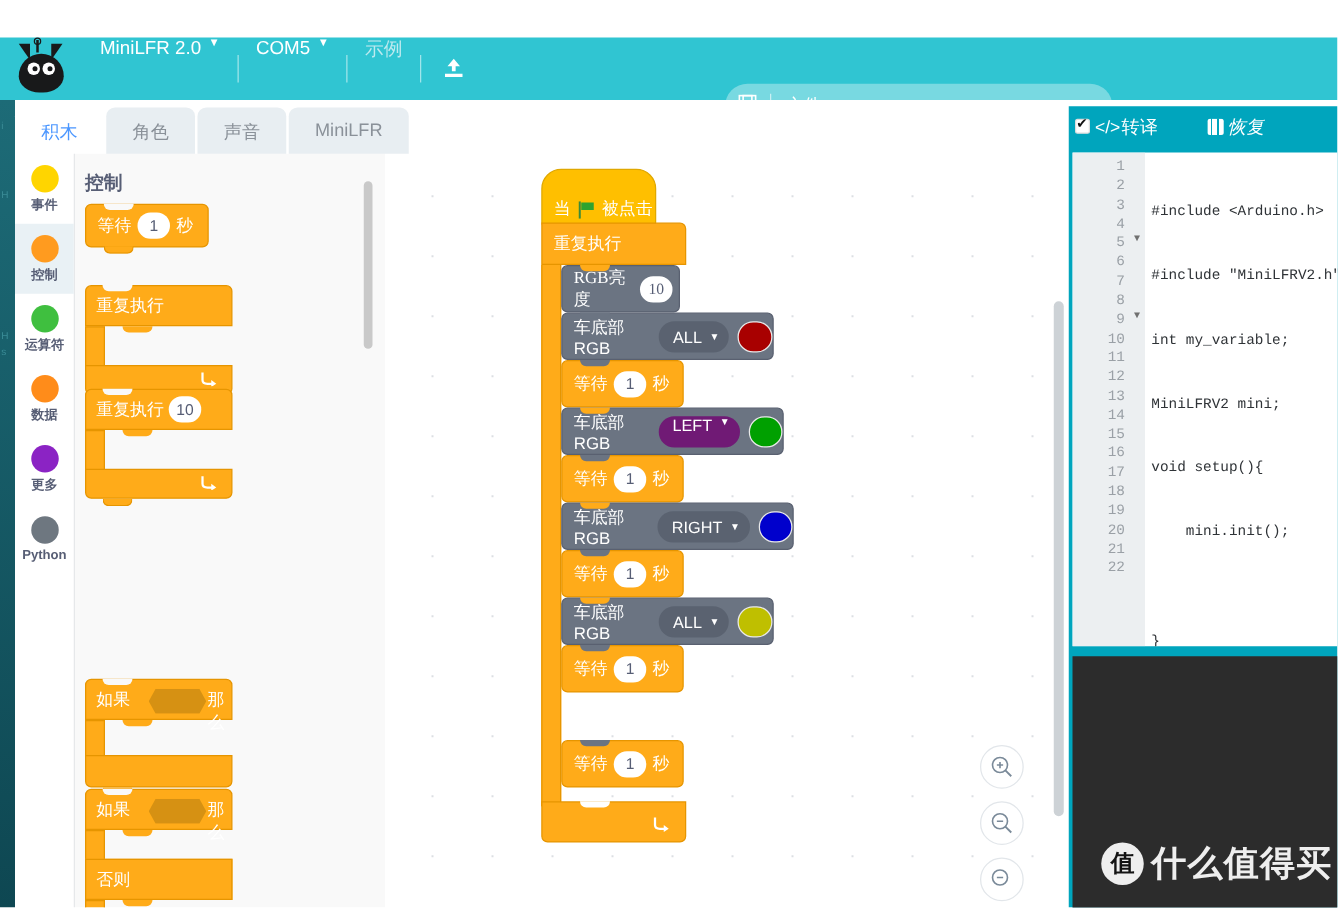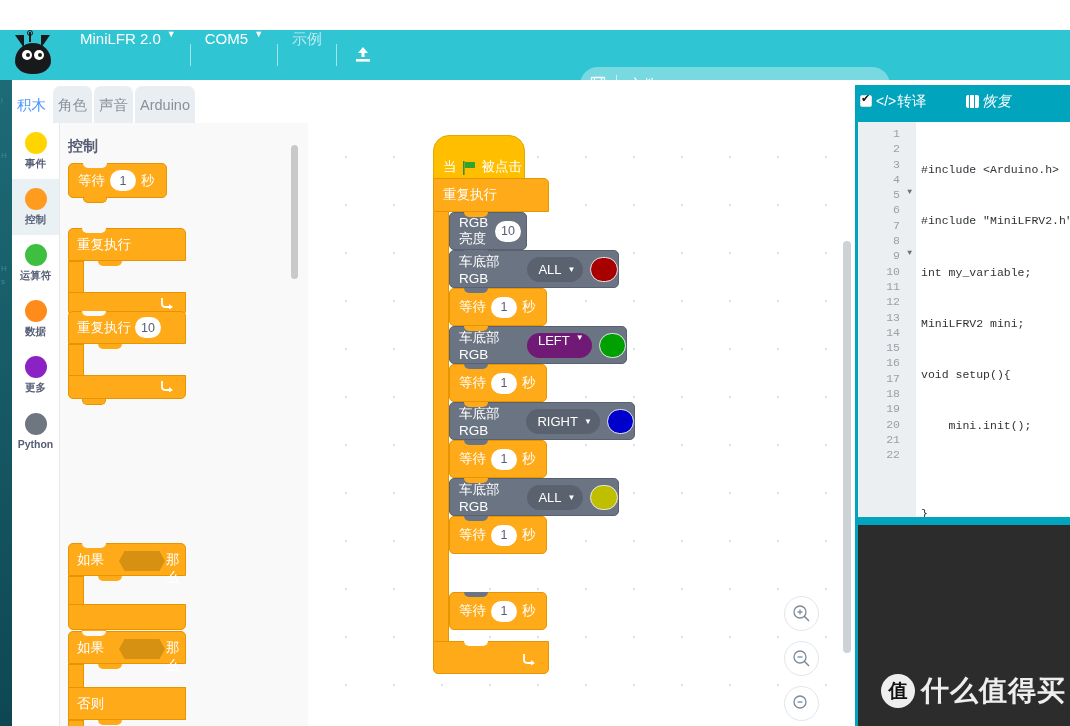--- a/index.html
+++ b/index.html
@@ -59,21 +59,21 @@
   .left-rail {
     position: absolute; left: 0; top: 80px; width: 12px; height: 646px;
     background: linear-gradient(#1d6b77, #0e4752);
     overflow: hidden; font-size: 8px; color: #3b8c97; line-height: 13px;
     padding-left: 1px;
   }
 
   
   .tabs { position: absolute; left: 12px; top: 85px; height: 39px; display: flex; align-items: flex-end; }
   .tab {
-    height: 38px; padding: 0 5px; display: flex; align-items: center; justify-content: flex-start;
+    height: 38px; padding: 0 21px; display: flex; align-items: center; justify-content: flex-start;
     background: #e8eef2; color: #8a9199; font-size: 14.5px;
     border-radius: 7px 7px 0 0; margin-right: 2px; cursor: pointer;
   }
   .tab.active { background: #ffffff; color: #4c97ff; }
 
   
   .cat-col {
     position: absolute; left: 12px; top: 123px; width: 48px; height: 603px;
     background: #ffffff; border-right: 1px solid #e6e8ea;
   }
@@ -247,21 +247,21 @@
     <div class="tab active">
         <span>积木</span>
       </div>
     <div class="tab">
         <span>角色</span>
       </div>
     <div class="tab">
         <span>声音</span>
       </div>
     <div class="tab">
-        <span>Arduino</span>
+        <span>MiniLFR</span>
       </div>
   </div>
 
   <div class="cat-col">
     <div class="cat">
       <div class="dot" style="background:#ffd500"></div>
       <div class="lab">事件</div>
     </div>
     <div class="cat sel">
       <div class="dot" style="background:#ff9b1f"></div>
@@ -373,21 +373,21 @@
     </div>
     <div style="position:absolute;left:125px;top:89px;width:16px;height:433px;background:#ffab19;border-left:1px solid #e69500;border-right:1px solid #e69500;"></div>
     <div style="position:absolute;left:125px;top:518px;width:116px;height:33px;background:#ffab19;border:1px solid #e69500;border-radius:0 0 5px 5px;">
       <svg style="position:absolute;right:12px;top:11px;" width="14" height="13" viewBox="0 0 14 13">
         <path d="M2 1 L2 7 Q2 10 6 10 L11 10" stroke="#fff" stroke-width="1.8" fill="none"></path>
         <path d="M9 7 L13 10 L9 12.5 Z" fill="#fff"></path>
       </svg>
       <div style="position:absolute;left:30px;top:-1px;width:24px;height:5px;background:#ffffff;border-radius:0 0 5px 5px;"></div>
     </div>
 
-    <div style="position:absolute;left:141px;top:89px;width:78px;height:38px;background:#6b7482;border:1px solid #596070;border-radius:5px;display:flex;align-items:center;padding-left:9px;color:#fff;font-size:13.5px;">
+    <div style="position:absolute;left:141px;top:89px;width:95px;height:38px;background:#6b7482;border:1px solid #596070;border-radius:5px;display:flex;align-items:center;padding-left:9px;color:#fff;font-size:13.5px;font-family:Liberation Serif, serif;">
       <div style="position:absolute;left:14px;top:-1px;width:24px;height:5px;background:#ffab19;border-radius:0 0 5px 5px;"></div>
       <span>RGB亮度</span>
       <span class="oval-num">10</span>
     </div>
 
     <div style="position:absolute;left:141px;top:127px;width:170px;height:38px;background:#6b7482;border:1px solid #596070;border-radius:5px;display:flex;align-items:center;padding-left:9px;color:#fff;font-size:13.5px;">
       <div style="position:absolute;left:14px;top:-1px;width:24px;height:5px;background:#6b7482;border-radius:0 0 5px 5px;"></div>
       <span>车底部RGB</span>
       <span style="background:#5a6270;border-radius:13px;height:25px;display:inline-flex;align-items:center;padding:0 8px 0 11px;margin-left:7px;font-size:13px;">
         <span>ALL</span>

